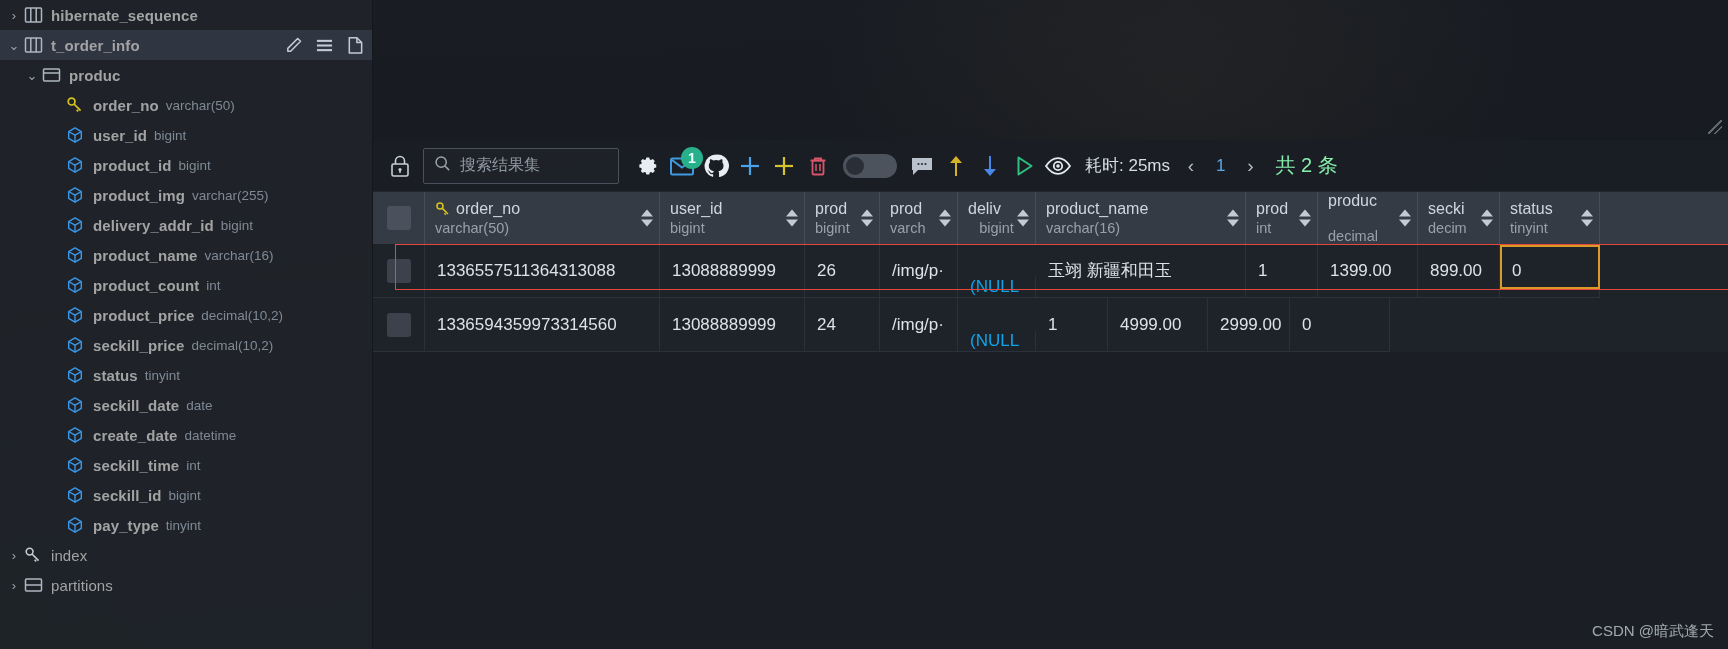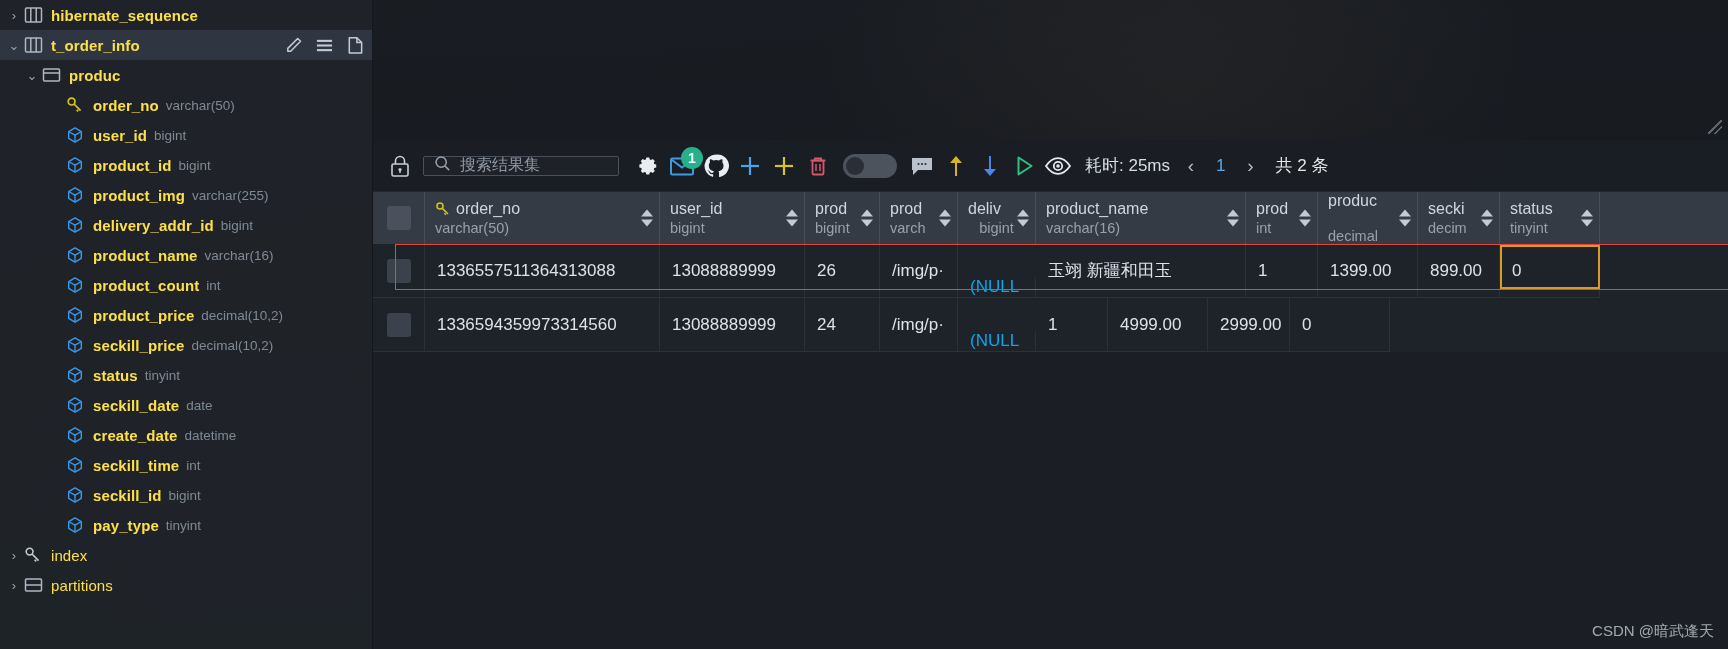--- a/index.html
+++ b/index.html
@@ -38,21 +38,21 @@
     position: relative; display: flex; align-items: center;
     height: 30px; padding-right: 6px;
     color: #c4ccd6; font-size: 15px; white-space: nowrap;
   }
   .tree-row.selected { background: #2f3642; }
   .tree-row .arrow {
     width: 16px; min-width: 16px; text-align: center;
     color: #9aa4b0; font-size: 13px; line-height: 1;
   }
   .tree-row .arrow.none { visibility: hidden; }
-  .tree-row .tname { color: #fde047; font-weight: 600; letter-spacing: .1px; }
+  .tree-row .tname { color: #a3a3a3; font-weight: 600; letter-spacing: .1px; }
   .tree-row .tname.normal { font-weight: 400; }
   .tree-row .ttype { color: #7f8995; font-size: 13.5px; margin-left: 7px; font-weight: 400; }
   .ico { display:inline-flex; align-items:center; justify-content:center;
          width: 22px; min-width:22px; height: 20px; margin-right: 7px; }
   .row-actions { position: absolute; right: 8px; top: 0; height: 30px;
                  display: flex; align-items: center; gap: 12px; }
   .row-actions .act { color: #b9c2cc; display:inline-flex; cursor: pointer; }
 
   .indent-1 { padding-left: 6px; }
   .indent-2 { padding-left: 24px; }
@@ -75,21 +75,21 @@
   }
 
   .toolbar {
     position: relative; height: 52px; display: flex; align-items: center;
     padding: 0 10px; gap: 0px; border-bottom: 1px solid #22262d;
   }
   .tb-btn { display:inline-flex; align-items:center; justify-content:center;
             width: 34px; height: 34px; cursor: pointer; position: relative; }
   .search-box {
     display: flex; align-items: center; gap: 9px;
-    width: 196px; height: 20px; margin: 0 12px 0 6px;
+    width: 196px; height: 36px; margin: 0 12px 0 6px;
     border: 1px solid #4a515c; border-radius: 2px;
     background: rgba(255,255,255,0.02); padding: 0 10px;
   }
   .search-box .ph { color: #8f98a3; font-size: 16px; }
   .badge {
     position: absolute; top: -2px; right: -4px;
     min-width: 22px; height: 22px; padding: 0 5px; border-radius: 11px;
     background: #27b08b; color: #e9fff7; font-size: 14px; font-weight: 700;
     display: flex; align-items: center; justify-content: center;
   }
@@ -99,21 +99,21 @@
   }
   .toggle-pill::before {
     content:""; position: absolute; left: 3px; top: 3px;
     width: 18px; height: 18px; border-radius: 50%; background: #2a2f37;
   }
   .elapsed { color: #d7dde5; font-size: 17px; margin: 0 6px 0 10px; white-space: nowrap; }
   .pager { display: flex; align-items: center; gap: 2px; }
   .pager .pbtn { width: 30px; height: 30px; display:flex; align-items:center;
                  justify-content:center; color: #b6bec8; font-size: 19px; cursor: pointer; }
   .pager .pnum { color: #5aa9e6; font-size: 17px; padding: 0 8px; cursor: pointer; }
-  .pager .ptotal { color: #e5e5e5; font-size: 17px; margin-left: 8px; white-space: nowrap; }
+  .pager .ptotal { color: #86efac; font-size: 20px; margin-left: 8px; white-space: nowrap; }
 
   
   .grid { position: relative; width: 100%; }
   .grid-head { display: flex; height: 52px; background: #343b45; }
   .grid-head .cell {
     position: relative; display: flex; flex-direction: column;
     justify-content: center; padding: 0 10px;
     border-right: 1px solid #454d58; overflow: hidden; white-space: nowrap;
   }
   .grid-head .cell .h-main {

